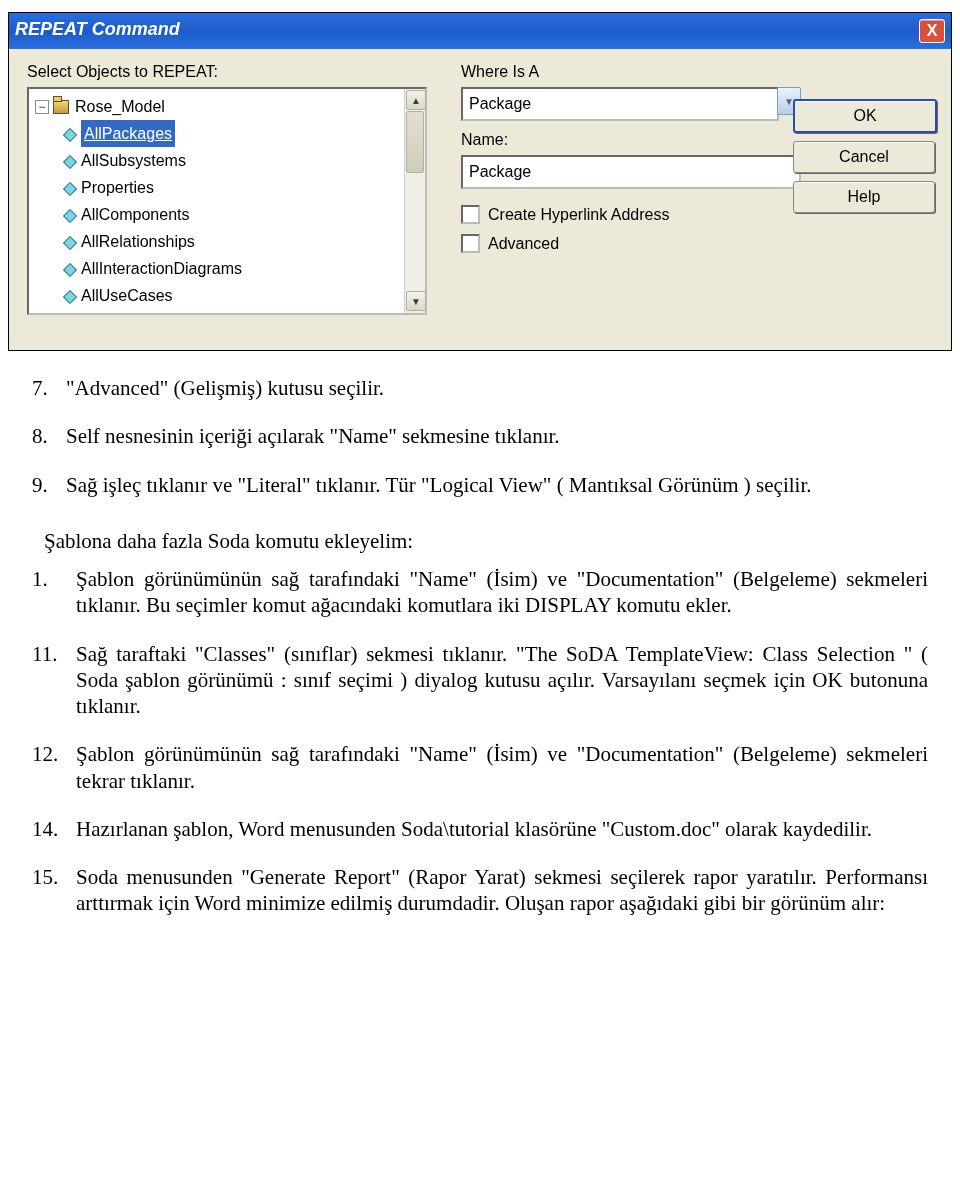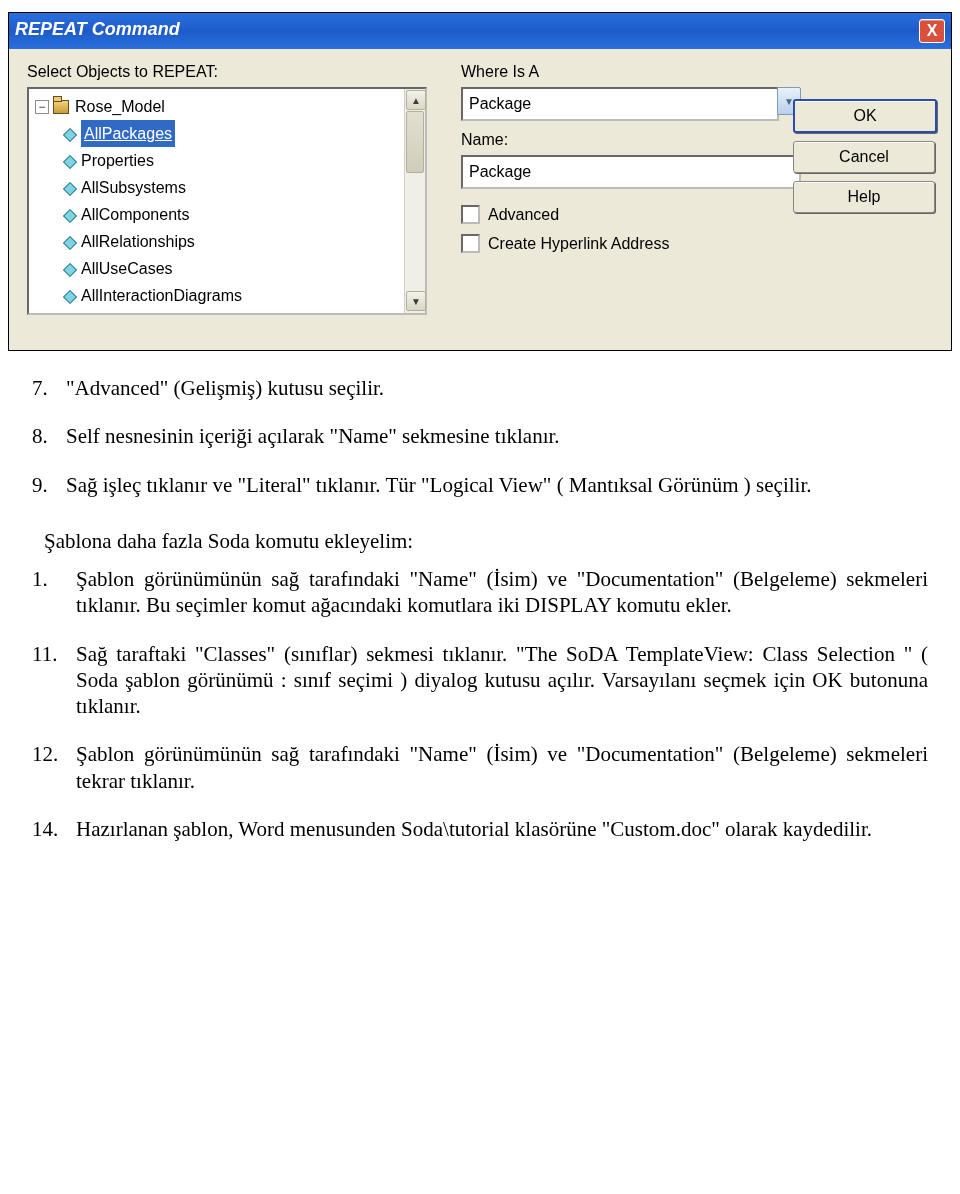--- a/index.html
+++ b/index.html
@@ -59,41 +59,41 @@
             <span class="minus">−</span>
             <span class="pkg-icon"></span>
             <span>Rose_Model</span>
           </div>
           <div class="tree-row">
               <span class="diamond"></span>
               <span class="sel">AllPackages</span>
             </div>
           <div class="tree-row">
               <span class="diamond"></span>
-              <span>Properties</span>
+              <span>AllSubsystems</span>
             </div>
           <div class="tree-row">
               <span class="diamond"></span>
-              <span>AllSubsystems</span>
+              <span>Properties</span>
             </div>
           <div class="tree-row">
               <span class="diamond"></span>
               <span>AllComponents</span>
             </div>
           <div class="tree-row">
               <span class="diamond"></span>
               <span>AllRelationships</span>
             </div>
           <div class="tree-row">
               <span class="diamond"></span>
-              <span>AllUseCases</span>
+              <span>AllInteractionDiagrams</span>
             </div>
           <div class="tree-row">
               <span class="diamond"></span>
-              <span>AllInteractionDiagrams</span>
+              <span>AllUseCases</span>
             </div>
         </div>
         <div class="scrollbar">
           <div class="scroll-btn">▲</div>
           <div class="scroll-thumb"></div>
           <div class="scroll-btn bottom">▼</div>
         </div>
       </div>
     </div>
     <div class="col-mid">
@@ -103,25 +103,25 @@
             <span>Package</span>
           </div>
         <div class="dd-btn">▼</div>
       </div>
       <div class="label">Name:</div>
       <div class="text-input">
           <span>Package</span>
         </div>
       <div class="chk-row">
         <div class="chk"></div>
-        <span>Advanced</span>
+        <span>Create Hyperlink Address</span>
       </div>
       <div class="chk-row">
         <div class="chk"></div>
-        <span>Create Hyperlink Address</span>
+        <span>Advanced</span>
       </div>
     </div>
     <div class="col-right">
       <div class="btn primary">
           <span>OK</span>
         </div>
       <div class="btn">
           <span>Cancel</span>
         </div>
       <div class="btn">
@@ -154,13 +154,17 @@
       <div class="txt">Sağ taraftaki "Classes" (sınıflar) sekmesi tıklanır. "The SoDA TemplateView: Class Selection " ( Soda şablon görünümü : sınıf seçimi )    diyalog kutusu açılır. Varsayılanı seçmek için OK butonuna tıklanır.</div>
     </div>
   <div class="item wide">
       <div class="num">12.</div>
       <div class="txt">Şablon görünümünün sağ tarafındaki "Name" (İsim) ve "Documentation" (Belgeleme) sekmeleri tekrar tıklanır.</div>
     </div>
   <div class="item wide">
       <div class="num">14.</div>
       <div class="txt">Hazırlanan şablon, Word menusunden Soda\tutorial klasörüne "Custom.doc" olarak kaydedilir.</div>
     </div>
+  <div class="item wide">
+      <div class="num">15.</div>
+      <div class="txt">Soda menusunden "Generate Report" (Rapor Yarat) sekmesi seçilerek rapor yaratılır. Performansı arttırmak için Word minimize edilmiş durumdadir. Oluşan rapor aşağıdaki gibi bir görünüm alır:</div>
+    </div>
 </div>
 
 </body></html>

